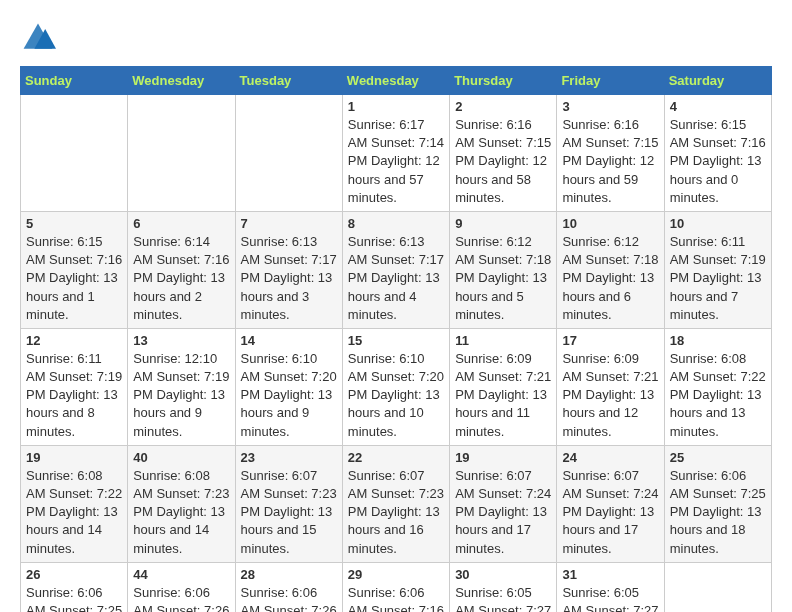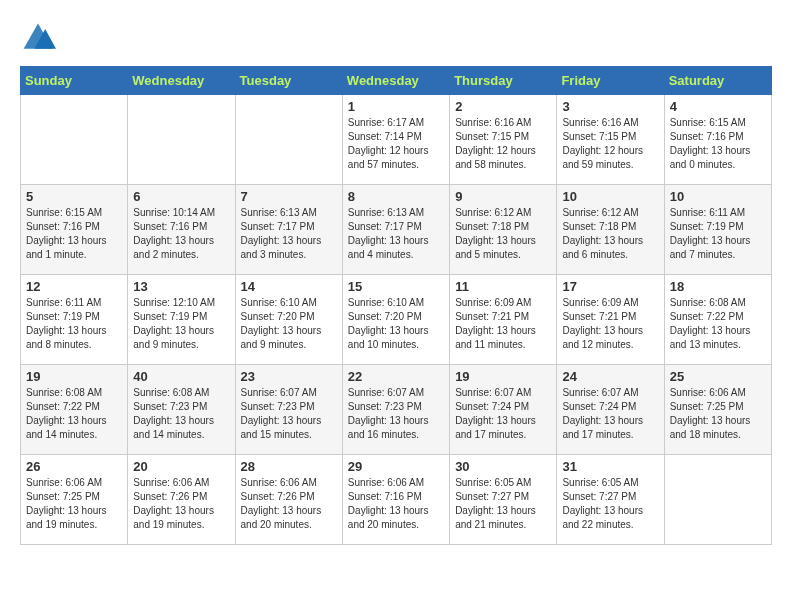--- a/index.html
+++ b/index.html
@@ -65,21 +65,21 @@
       font-size: 11px;
       color: #333;
       height: 90px;
     }
     .day-num {
       font-size: 13px;
       font-weight: bold;
       margin-bottom: 2px;
     }
     .cell-info {
-      font-size: 10px;
+      font-size: 13px;
       line-height: 1.4;
     }
     tr:nth-child(even) td {
       background-color: #f5f5f5;
     }
     tr:nth-child(odd) td {
       background-color: #fff;
     }
     th:first-child { border-radius: 0; }
   </style>
@@ -153,21 +153,21 @@
       <tr>
         <td>
           <div class="day-num">5</div>
           <div class="cell-info">Sunrise: 6:15 AM
 Sunset: 7:16 PM
 Daylight: 13 hours
 and 1 minute.</div>
         </td>
         <td>
           <div class="day-num">6</div>
-          <div class="cell-info">Sunrise: 10:14 AM
+          <div class="cell-info">Sunrise: 6:14 AM
 Sunset: 7:16 PM
 Daylight: 13 hours
 and 2 minutes.</div>
         </td>
         <td>
           <div class="day-num">7</div>
           <div class="cell-info">Sunrise: 6:13 AM
 Sunset: 7:17 PM
 Daylight: 13 hours
 and 3 minutes.</div>
@@ -305,21 +305,21 @@
       </tr>
       <tr>
         <td>
           <div class="day-num">26</div>
           <div class="cell-info">Sunrise: 6:06 AM
 Sunset: 7:25 PM
 Daylight: 13 hours
 and 19 minutes.</div>
         </td>
         <td>
-          <div class="day-num">20</div>
+          <div class="day-num">44</div>
           <div class="cell-info">Sunrise: 6:06 AM
 Sunset: 7:26 PM
 Daylight: 13 hours
 and 19 minutes.</div>
         </td>
         <td>
           <div class="day-num">28</div>
           <div class="cell-info">Sunrise: 6:06 AM
 Sunset: 7:26 PM
 Daylight: 13 hours

